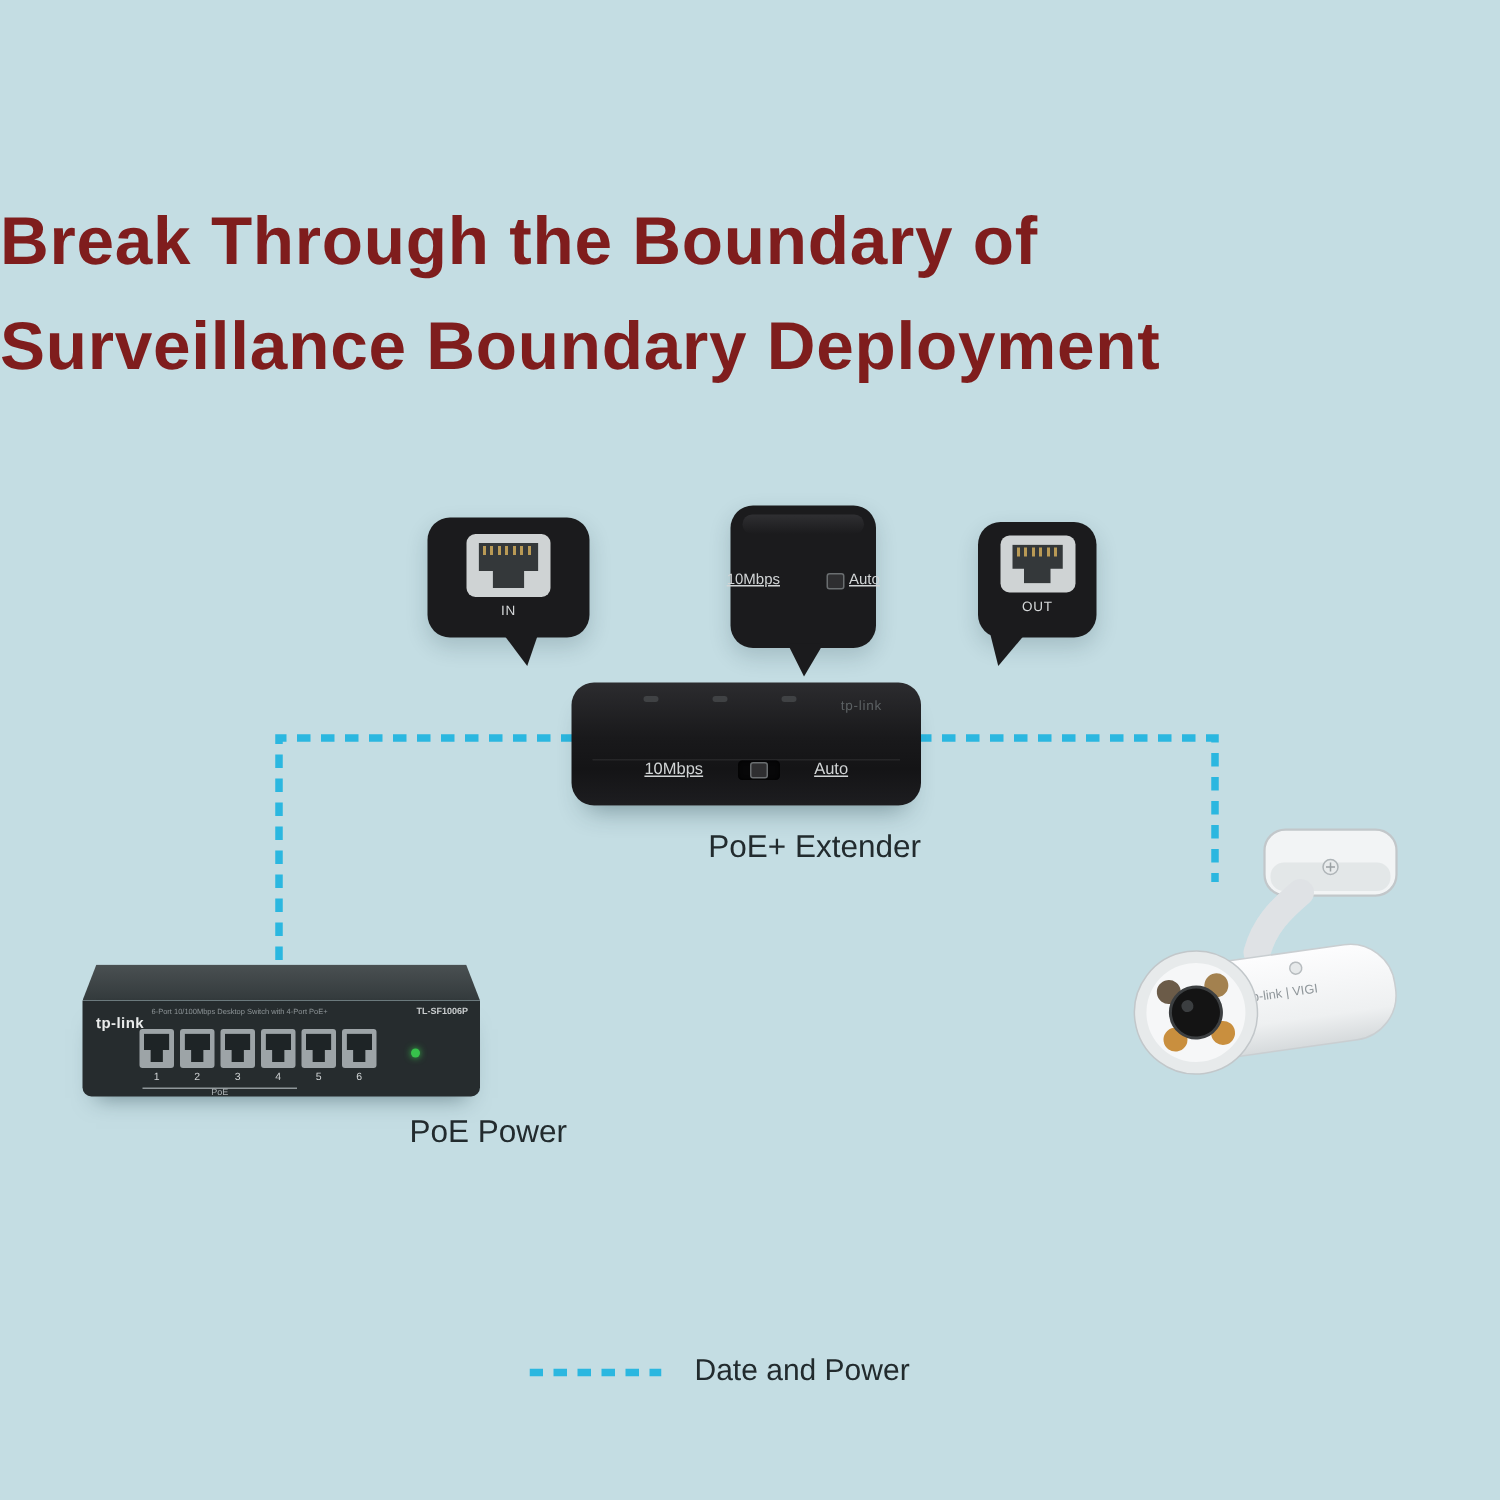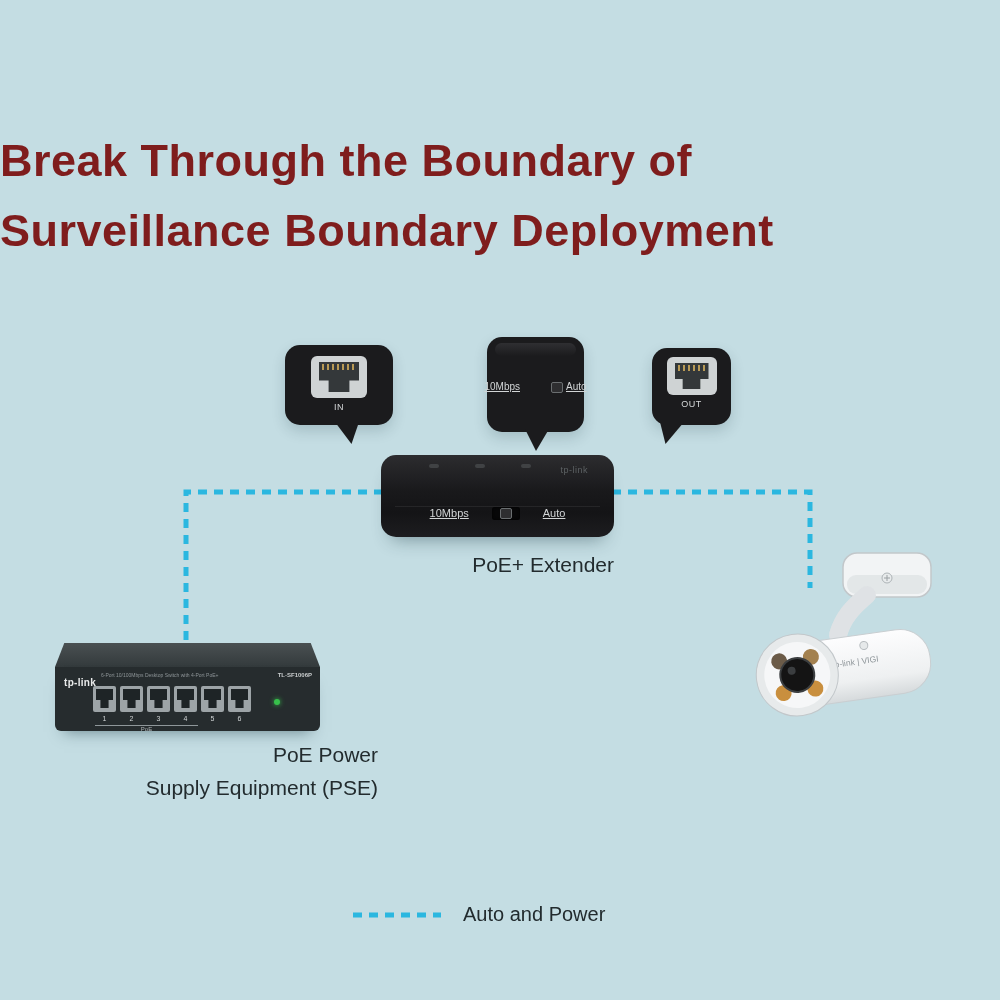--- a/index.html
+++ b/index.html
@@ -203,21 +203,20 @@
         <span>4</span>
         <span>5</span>
         <span>6</span>
       </div>
       <div class="pse-poe">PoE</div>
       <div class="pse-led"></div>
     </div>
   </div>
   <div class="device-label pse-label">
     <div>PoE Power</div>
-    <div>Supply Equipment (PSE)</div>
   </div>
 
   <svg class="camera" width="240" height="215" viewBox="0 0 240 215">
     <defs>
       <linearGradient id="camgrad" x1="0" y1="0" x2="0" y2="1">
         <stop offset="0" stop-color="#fdfdfe"></stop>
         <stop offset="0.7" stop-color="#eef0f1"></stop>
         <stop offset="1" stop-color="#d6dadc"></stop>
       </linearGradient>
     </defs>
@@ -241,16 +240,16 @@
       <circle cx="98" cy="140" r="8" fill="#c98f3e"></circle>
       <circle cx="82" cy="124" r="17" fill="#141414" stroke="#3c3f41" stroke-width="2"></circle>
       <circle cx="77" cy="119" r="4" fill="#3b3e40"></circle>
     </g>
   </svg>
 
   <div class="legend">
     <svg width="88" height="8">
       <line x1="0" y1="4" x2="88" y2="4" stroke="#2bb7e0" stroke-width="5" stroke-dasharray="9 7"></line>
     </svg>
-    <span class="legend-text">Auto and Power</span>
+    <span class="legend-text">Date and Power</span>
   </div>
 
 </div>
 
 </body></html>

